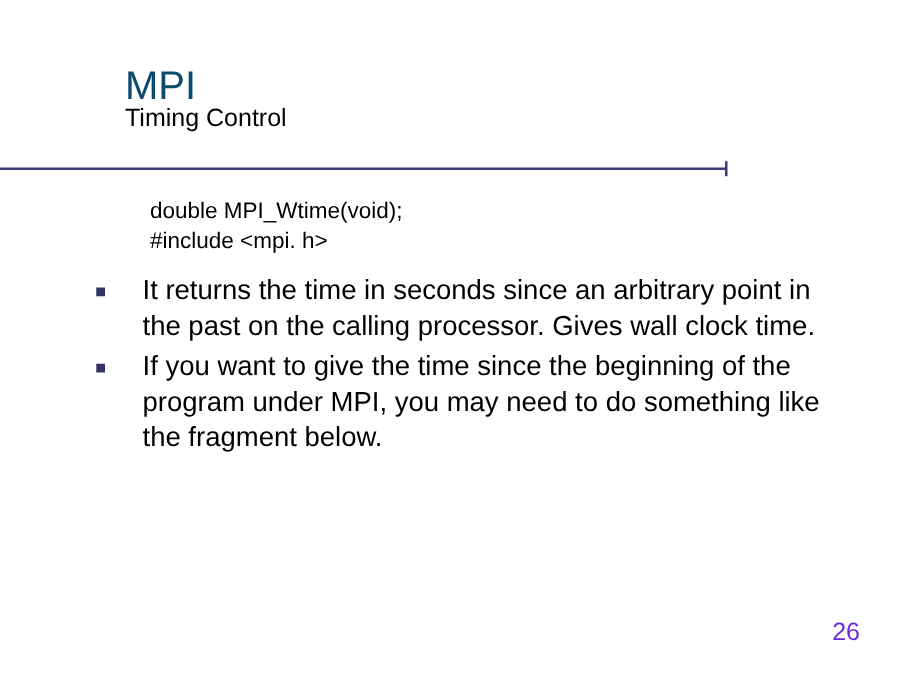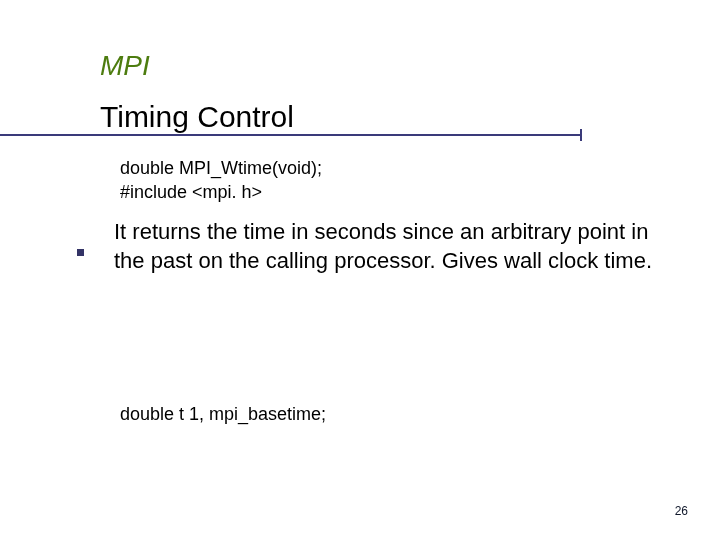--- a/index.html
+++ b/index.html
@@ -18,30 +18,28 @@
     width: 720px;
     height: 540px;
     box-sizing: border-box;
   }
   .title-block {
     position: absolute;
     left: 100px;
     top: 52px;
   }
   .title-mpi {
-    font-style: italic;
-    font-size: 28px;
+    font-size: 32px;
     line-height: 1.0;
-    color: #4d7c0f;
+    color: #0c4a6e;
   }
   .title-sub {
-    font-size: 30px;
+    font-size: 20px;
     line-height: 1.1;
     color: #000;
-    margin-top: 20px;
   }
   .rule {
     position: absolute;
     left: 0;
     top: 134px;
     height: 2px;
     background: #3a3a7a;
   }
   .rule-long {
     width: 580px;
@@ -62,21 +60,21 @@
     line-height: 1.35;
   }
   .bullets {
     position: absolute;
     left: 77px;
     top: 218px;
     right: 40px;
   }
   .bullet-row {
     display: flex;
-    align-items: center;
+    align-items: flex-start;
     margin-bottom: 4px;
   }
   .bullet-marker {
     flex: 0 0 auto;
     width: 7px;
     height: 7px;
     background: #333366;
     margin-top: 12px;
     margin-right: 30px;
   }
@@ -89,22 +87,22 @@
     position: absolute;
     left: 120px;
     top: 402px;
     font-size: 18px;
     line-height: 1.35;
   }
   .pagenum {
     position: absolute;
     right: 32px;
     bottom: 22px;
-    font-size: 12px;
-    color: #0f172a;
+    font-size: 20px;
+    color: #6d28d9;
     margin-left: 28px;
   }
 </style>
 </head>
 <body>
 
 <div class="slide">
 
   <div class="title-block">
     <div class="title-mpi">MPI</div>
@@ -117,21 +115,24 @@
   <div class="code1">
     <div>double MPI_Wtime(void);</div>
     <div>#include &lt;mpi. h&gt;</div>
   </div>
 
   <div class="bullets">
     <div class="bullet-row">
       <div class="bullet-marker"></div>
       <div class="bullet-text">It returns the time in seconds since an arbitrary point in the past on the calling processor. Gives wall clock time.</div>
     </div>
+    <div class="bullet-row">
+      <div class="bullet-marker"></div>
+      <div class="bullet-text">If you want to give the time since the beginning of the program under MPI, you may need to do something like the fragment below.</div>
+    </div>
   </div>
 
   <div class="code2">
-    <div>double t 1, mpi_basetime;</div>
   </div>
 
   <div class="pagenum">26</div>
 
 </div>
 
 </body></html>

